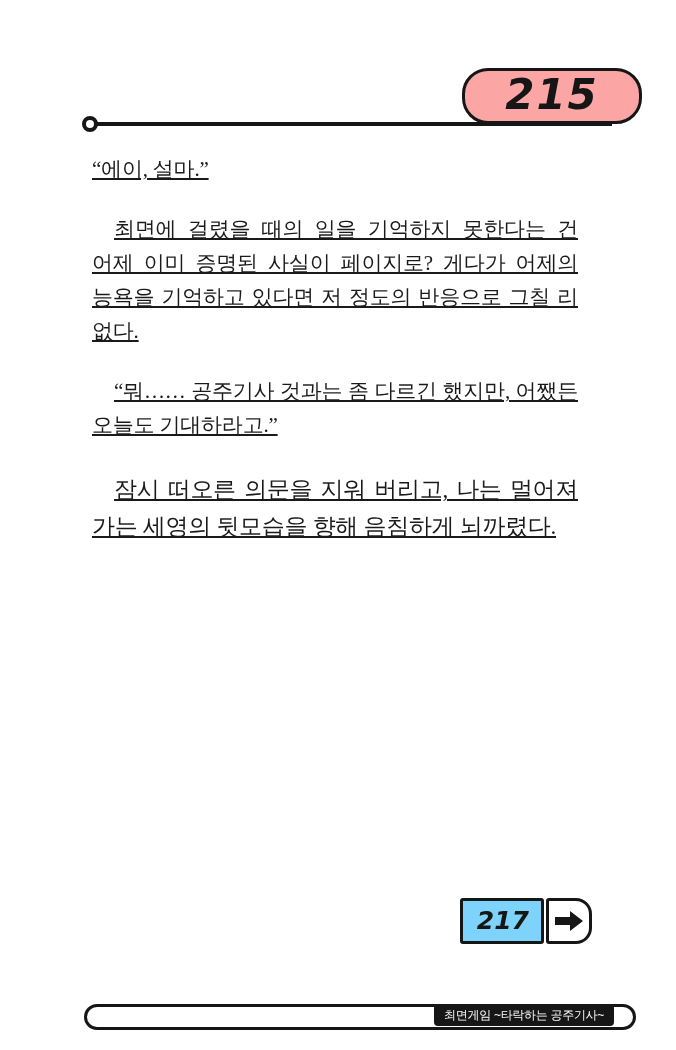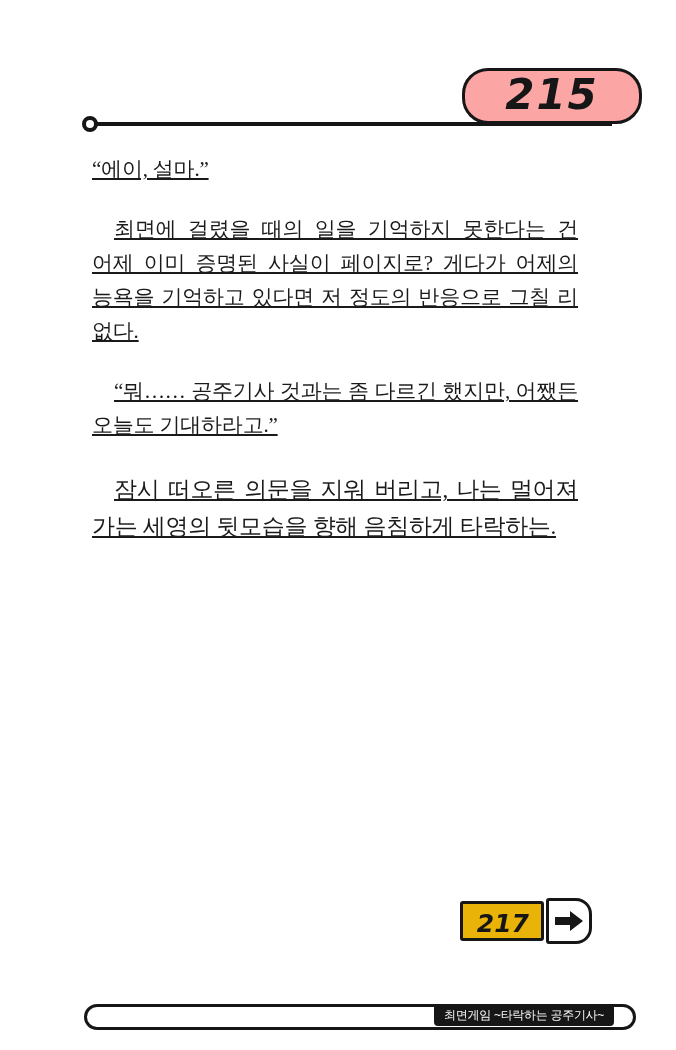--- a/index.html
+++ b/index.html
@@ -108,22 +108,22 @@
   .jump-button {
     position: absolute;
     right: 84px;
     top: 898px;
     height: 46px;
     display: flex;
     align-items: center;
   }
   .jump-label {
     border: 3px solid #161616;
-    background: #eab308;
-    height: 40px;
+    background: #7dd3fc;
+    height: 46px;
     box-sizing: border-box;
     display: flex;
     align-items: baseline;
     gap: 7px;
     padding: 0 12px 0 14px;
     border-radius: 3px;
   }
   .jump-label .jnum {
     font-family: "DejaVu Sans", sans-serif;
     font-weight: bold;
@@ -204,21 +204,21 @@
     <div class="header-dot"></div>
     <div class="page-number-bubble">
       <span class="num">215</span>
     </div>
   </div>
 
   <div class="body-text">
     <p class="para">“에이, 설마.”</p>
     <p class="para indent">최면에 걸렸을 때의 일을 기억하지 못한다는 건 어제 이미 증명된 사실이 페이지로? 게다가 어제의 능욕을 기억하고 있다면 저 정도의 반응으로 그칠 리 없다.</p>
     <p class="para indent">“뭐…… 공주기사 것과는 좀 다르긴 했지만, 어쨌든 오늘도 기대하라고.”</p>
-    <p class="para big indent">잠시 떠오른 의문을 지워 버리고, 나는 멀어져 가는 세영의 뒷모습을 향해 음침하게 타락하는.</p>
+    <p class="para big indent">잠시 떠오른 의문을 지워 버리고, 나는 멀어져 가는 세영의 뒷모습을 향해 음침하게 뇌까렸다.</p>
   </div>
 
   <div class="jump-button">
     <div class="jump-label">
       <span class="jnum">217</span>
     </div>
     <div class="arrow-box">
       <svg width="30" height="22" viewBox="0 0 30 22" aria-hidden="true">
         <path d="M1 7 H16 V1 L29 11 L16 21 V15 H1 Z" fill="#161616"></path>
       </svg>

